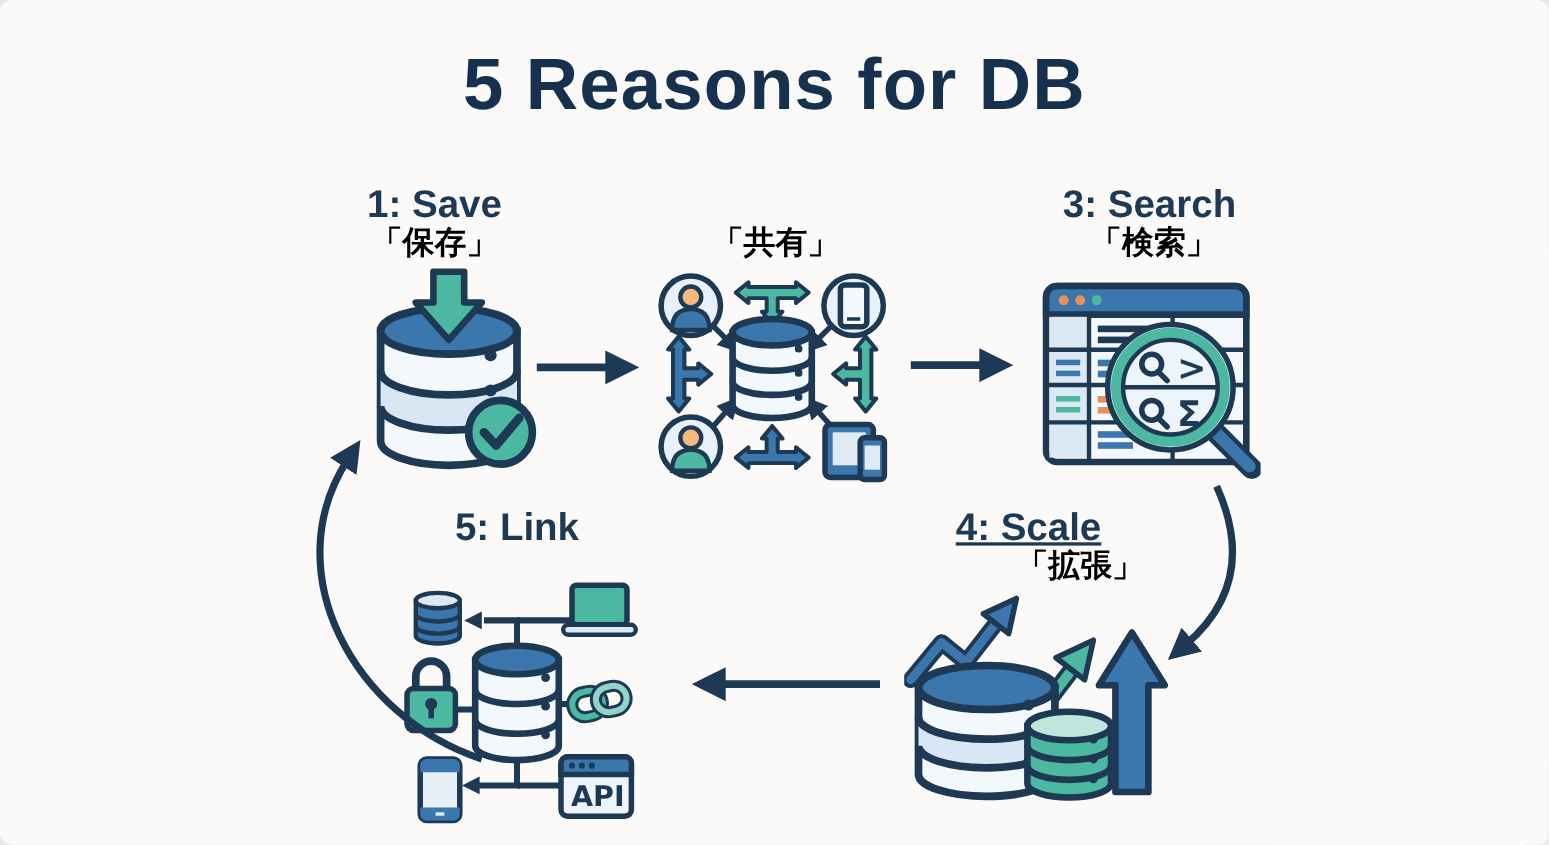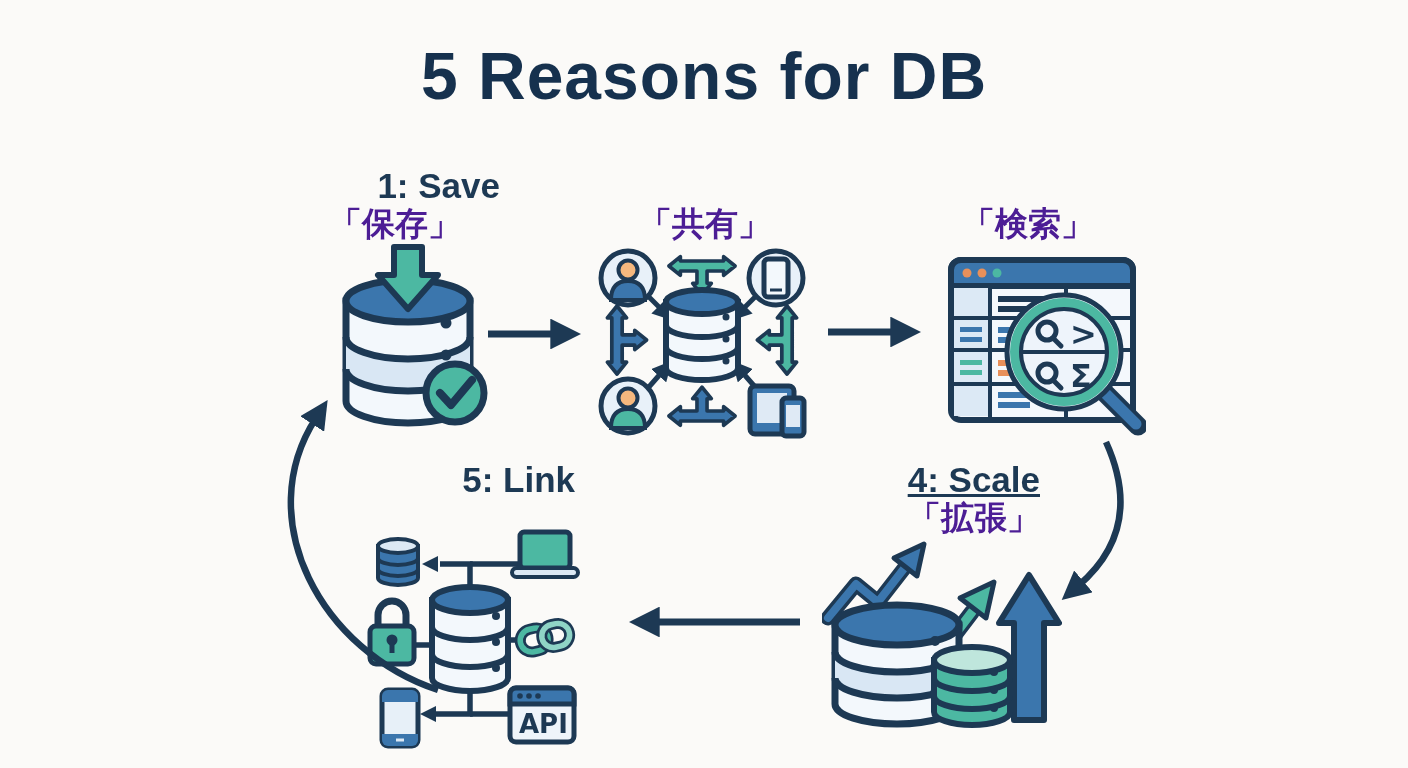--- a/index.html
+++ b/index.html
@@ -1,40 +1,41 @@
 <!DOCTYPE html>
 <html><head>
 <meta charset="utf-8">
 <style>
   html,body{margin:0;padding:0;}
   body{font-family:"Liberation Sans","DejaVu Sans",sans-serif;background:#e9e9e7;}
-  #canvas{position:relative;width:1408px;height:768px;background:#fbfaf8;overflow:hidden;}
+  #canvas{position:relative;width:1408px;height:768px;background:#fbfaf8;overflow:hidden;border-radius:11px;}
   .title{position:absolute;left:0;top:38px;width:1408px;text-align:center;
          font-size:66px;font-weight:700;color:#16314e;letter-spacing:1px;margin:0;}
-  .step-label{position:absolute;text-align:right;color:#1d3954;font-weight:700;
+  .step-label{position:absolute;text-align:center;color:#1d3954;font-weight:700;
               font-size:35px;line-height:1.0;white-space:nowrap;}
-  .step-jp{position:absolute;text-align:center;color:#4c1d95;font-weight:700;
-           font-size:33px;line-height:1.0;white-space:nowrap;}
+  .step-jp{position:absolute;text-align:center;color:#000000;font-weight:700;
+           font-size:29px;line-height:1.0;white-space:nowrap;}
   .icon-wrap{position:absolute;}
   svg{display:block;}
   text.glyph{font-family:"DejaVu Sans",sans-serif;font-weight:700;fill:#1d3954;}
 </style>
 </head>
 <body>
 
 <div id="canvas">
 
   <h1 class="title">5 Reasons for DB</h1>
 
   <div class="step-label" style="left:290px;top:168px;width:210px;">1: Save</div>
   <div class="step-jp" style="left:290px;top:207px;width:210px;">「保存」</div>
 
   <div class="step-jp" style="left:600px;top:207px;width:210px;">「共有」</div>
 
-  <div class="step-jp" style="left:923px;top:207px;width:210px;">「検索」</div>
+  <div class="step-label" style="left:940px;top:168px;width:210px;">3: Search</div>
+  <div class="step-jp" style="left:944px;top:207px;width:210px;">「検索」</div>
 
   <div class="step-label" style="left:830px;top:462px;width:210px;text-decoration:underline;">4: Scale</div>
   <div class="step-jp" style="left:830px;top:501px;width:210px;text-align:right;">「拡張」</div>
 
   <div class="step-label" style="left:365px;top:462px;width:210px;">5: Link</div>
 
   <div class="icon-wrap" style="left:328px;top:243px;">
     <svg width="160" height="188" viewBox="0 0 160 188">
 
       <g>

